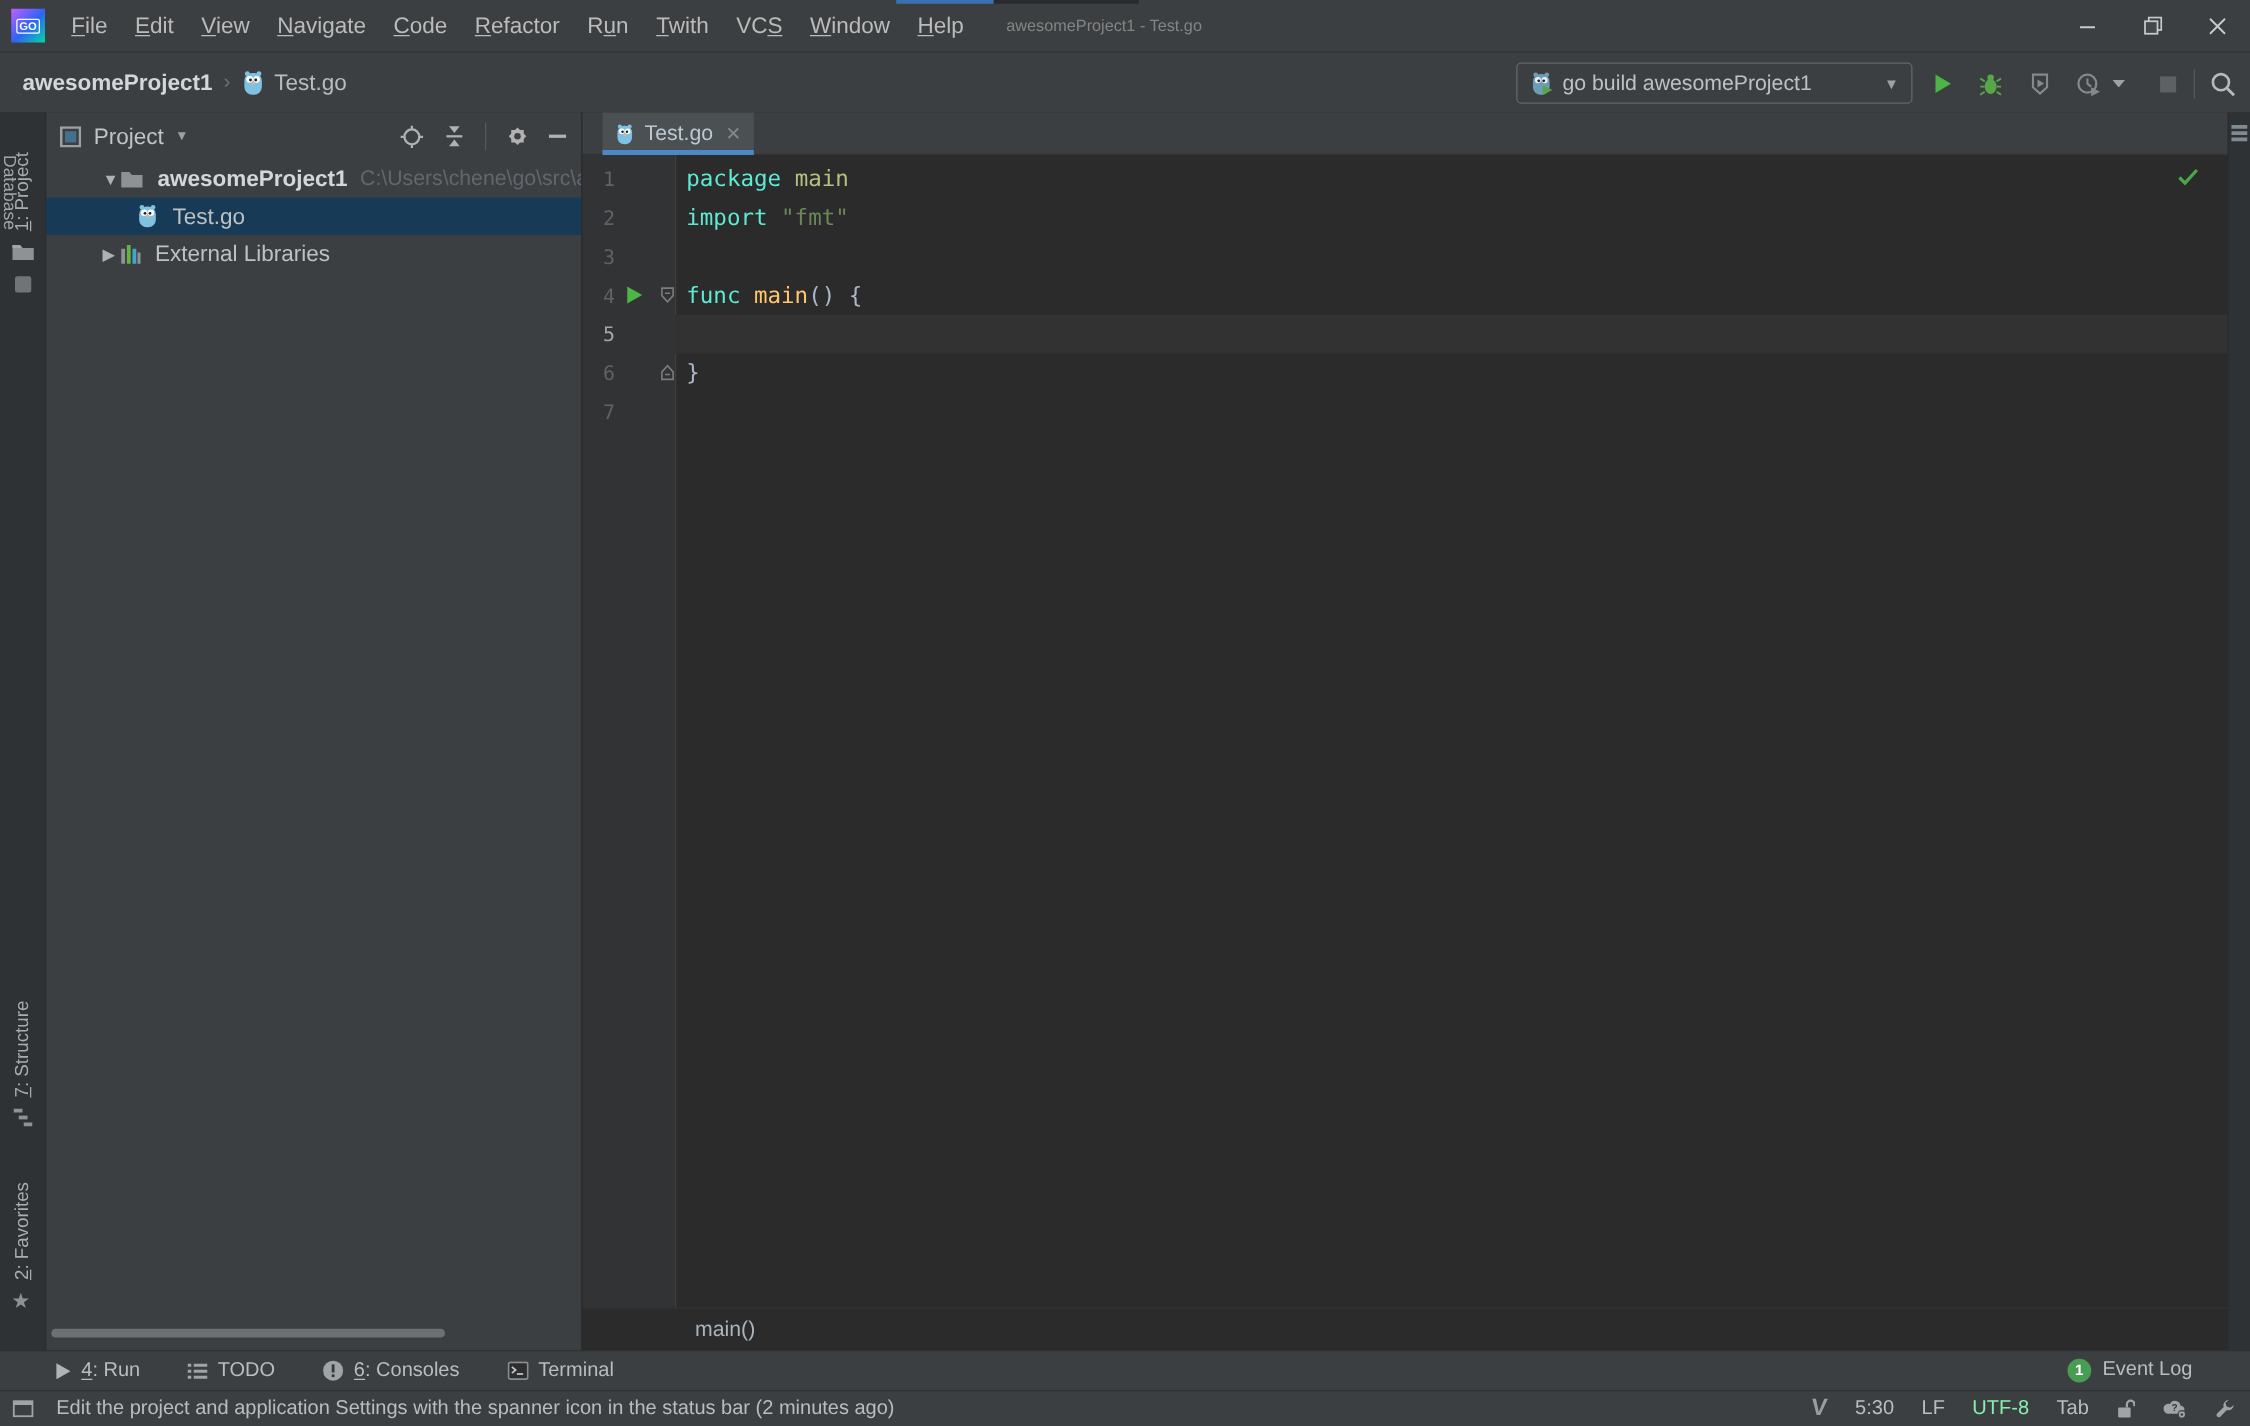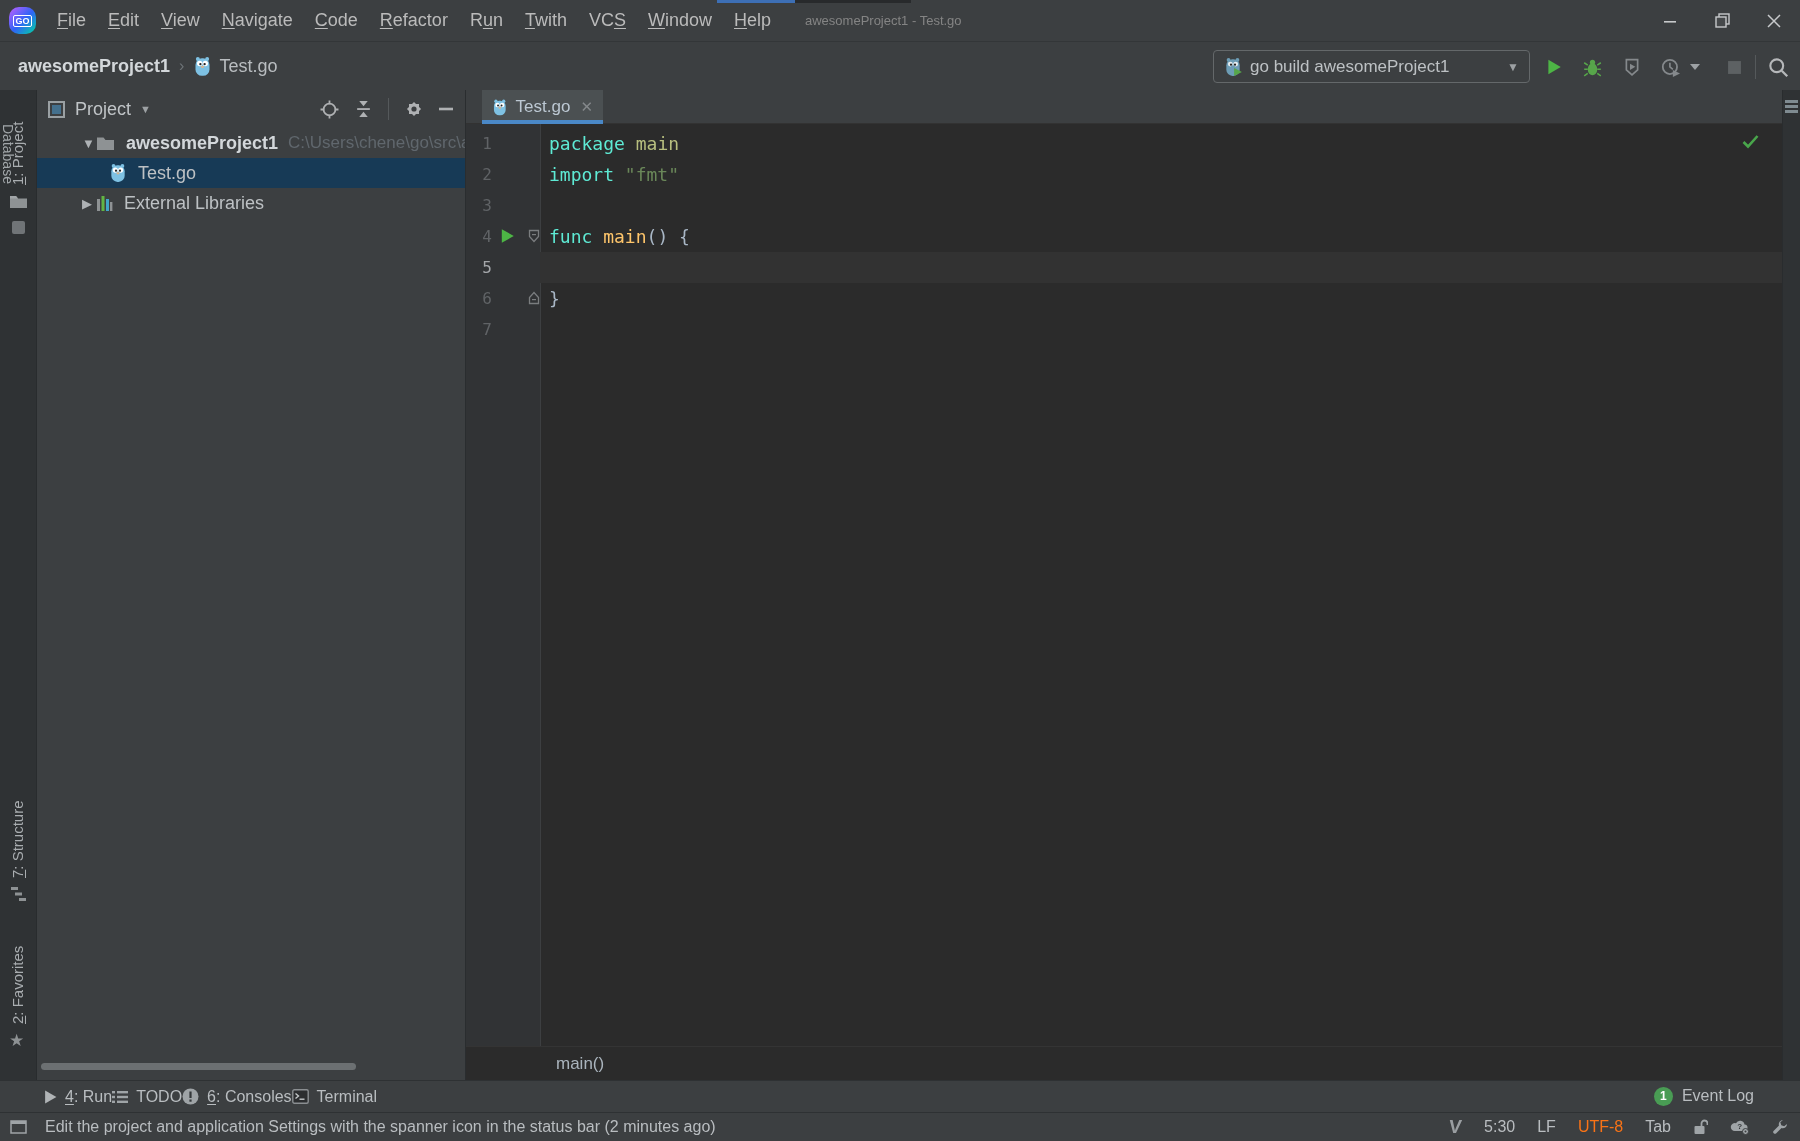--- a/index.html
+++ b/index.html
@@ -2,21 +2,21 @@
 <html><head>
 <meta charset="utf-8">
 <style>
   html,body{margin:0;padding:0;background:#1e1e1e;}
   .app{position:relative;width:1800px;height:1141px;background:#2b2b2b;overflow:hidden;
        font-family:"Liberation Sans",sans-serif;color:#bbbbbb;-webkit-font-smoothing:antialiased;}
   .abs{position:absolute;}
 
   
   .titlebar{position:absolute;left:0;top:0;width:1800px;height:41px;background:#3c3f41;display:flex;align-items:center;}
-  .logo{position:absolute;left:9px;top:7px;width:27px;height:27px;border-radius:10px;
+  .logo{position:absolute;left:9px;top:7px;width:27px;height:27px;border-radius:0;
         background:linear-gradient(135deg,#c360ff 0%,#2f63f6 52%,#00d8a0 100%);
         display:flex;align-items:center;justify-content:center;}
   .logo span{font-size:9px;font-weight:bold;color:#fff;border:1px solid #fff;border-radius:2px;padding:0 1px;line-height:10px;}
   .menu{position:absolute;left:46px;top:0;height:41px;display:flex;align-items:center;}
   .menu-item{padding:0 11px;font-size:18px;color:#bbbbbb;cursor:default;}
   .mn{text-decoration:underline;text-underline-offset:2px;}
   .win-title{position:absolute;left:805px;top:0;height:41px;line-height:41px;font-size:13px;color:#848484;}
   .winbtns{position:absolute;right:0;top:0;height:41px;display:flex;}
   .winbtn{width:52px;height:41px;display:flex;align-items:center;justify-content:center;color:#c7c9cb;}
   .artifact-blue{position:absolute;left:717px;top:0;width:78px;height:3px;background:#3d6fb5;}
@@ -87,29 +87,29 @@
   .tok-str{color:#6a8759;}
   .tok-hint{display:inline-block;background:#414547;color:#8c9396;border-radius:9px;padding:0 8px;font-size:14px;line-height:21px;font-family:"Liberation Sans",sans-serif;}
   .caret{display:inline-block;width:2px;height:21px;background:#d8d8d8;vertical-align:middle;}
   .bulb-slot{display:inline-flex;width:46px;justify-content:flex-end;padding-right:8px;box-sizing:border-box;}
   .edit-check{position:absolute;left:1742px;top:134px;}
   .breadcrumb-bar{position:absolute;left:466px;top:1046px;width:1316px;height:34px;background:#2b2b2b;border-top:1px solid #343434;box-sizing:border-box;display:flex;align-items:center;}
   .bc-text{margin-left:90px;font-size:17px;color:#aab4bd;}
 
   
   .toolwin-bar{position:absolute;left:0;top:1080px;width:1800px;height:32px;background:#3c3f41;border-top:1px solid #2e3133;box-sizing:border-box;display:flex;align-items:center;font-size:16px;color:#b9bdc0;}
-  .twb-item{display:flex;align-items:center;gap:8px;}
+  .twb-item{display:flex;align-items:center;gap:8px;margin-left:38px;}
   .twb-item:first-child{margin-left:44px;}
   .eventlog{position:absolute;right:46px;top:1080px;height:32px;display:flex;align-items:center;gap:9px;font-size:16px;color:#b9bdc0;}
   .balloon{width:19px;height:19px;border-radius:50%;background:#499c54;color:#fff;font-size:12px;font-weight:bold;display:flex;align-items:center;justify-content:center;}
 
   .statusbar{position:absolute;left:0;top:1112px;width:1800px;height:29px;background:#3c3f41;border-top:1px solid #2e3133;box-sizing:border-box;display:flex;align-items:center;font-size:16px;color:#b9bdc0;}
   .sb-msg{margin-left:18px;}
   .sb-right{position:absolute;right:12px;top:0;height:28px;display:flex;align-items:center;gap:22px;}
-  .sb-dim{color:#f97316;}
+  .sb-dim{color:#86efac;}
   .vim-v{font-weight:bold;font-size:19px;color:#9a9ea1;transform:skewX(-6deg);}
   svg{display:block;}
 </style>
 </head>
 <body>
 
 <div class="app">
 
   <div class="titlebar">
     <div class="logo">

